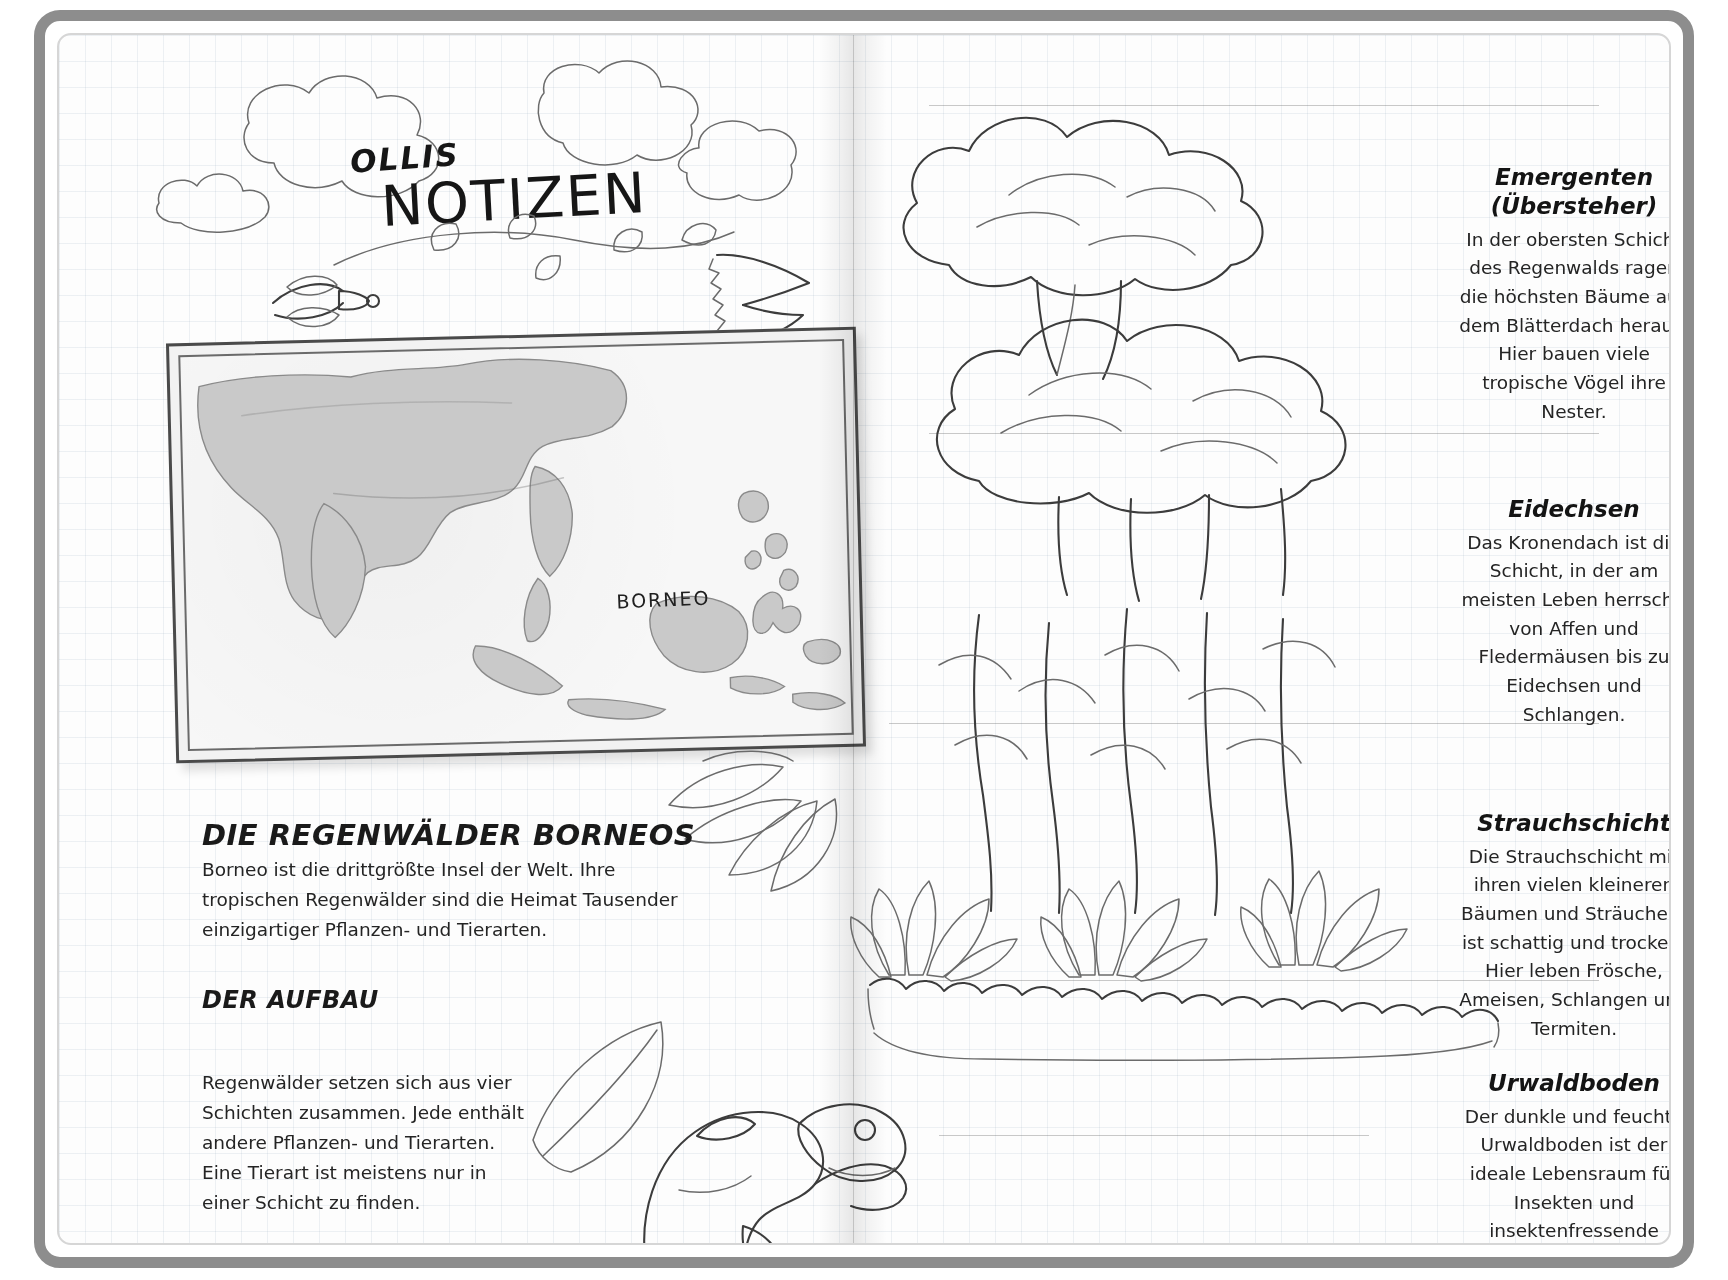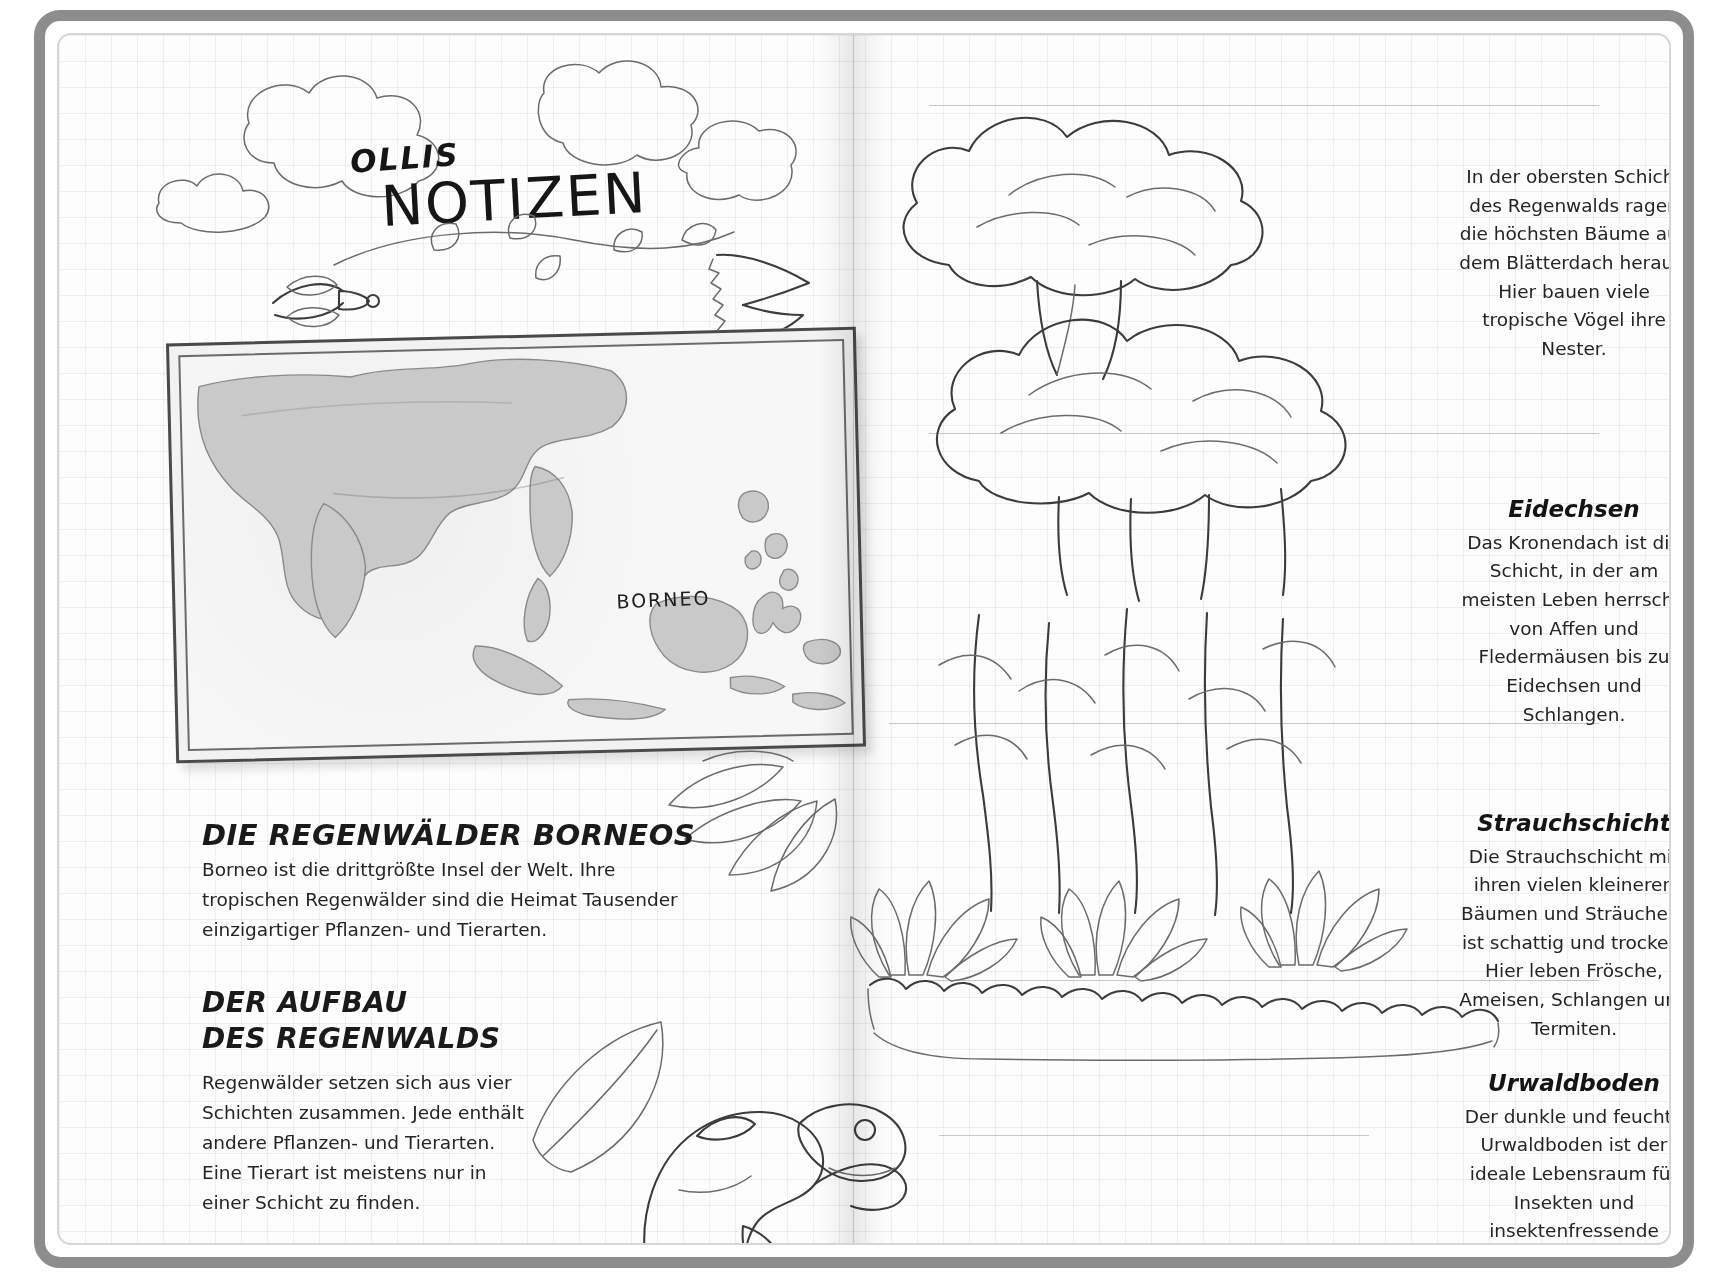--- a/index.html
+++ b/index.html
@@ -154,21 +154,21 @@
     position: absolute;
     left: 143px;
     top: 820px;
     width: 505px;
   }
   #h-aufbau {
     position: absolute;
     left: 143px;
     top: 950px;
     width: 420px;
-    font-size: 28px;
+    font-size: 24px;
     line-height: 1.28;
   }
   #p-aufbau {
     position: absolute;
     left: 143px;
     top: 1033px;
     width: 330px;
   }
 
   
@@ -292,21 +292,20 @@
         <path class="ink-thin" d="M70,140 C88,104 124,74 158,66 C154,106 122,140 70,140 Z"></path>
         <path class="ink-thin" d="M112,156 C120,116 146,80 176,64 C184,104 158,146 112,156 Z"></path>
         <path class="ink-thin" d="M44,26 C74,12 116,14 134,26"></path>
       </svg>
 
       <div id="h-regenwaelder" class="hand-title">DIE REGENWÄLDER BORNEOS</div>
       <div id="p-regenwaelder" class="body-text">Borneo ist die drittgrößte Insel der Welt. Ihre tropischen Regenwälder sind die Heimat Tausender einzigartiger Pflanzen- und Tierarten.</div>
 
       <div id="h-aufbau" class="hand-title">
         <div>DER AUFBAU</div>
-        <div>DES REGENWALDS</div>
       </div>
       <div id="p-aufbau" class="body-text">Regenwälder setzen sich aus vier Schichten zusammen. Jede enthält andere Pflanzen- und Tierarten. Eine Tierart ist meistens nur in einer Schicht zu finden.</div>
 
       <svg style="position:absolute;left:470px;top:985px;" width="420" height="270">
 
         <path class="ink-thin" d="M4,120 C24,62 78,14 132,2 C142,60 108,124 42,152 C26,150 10,138 4,120 Z"></path>
         <path class="ink-thin" d="M14,136 C52,100 96,56 128,10"></path>
 
         <path class="ink" d="M118,250 C108,196 126,140 166,112 C200,88 246,86 272,104 C296,120 300,146 286,164 C272,182 244,184 230,200 C214,218 216,248 204,266"></path>
         <path class="ink" d="M286,164 C306,150 334,140 356,146 C374,152 382,166 374,178 C364,192 338,192 322,186"></path>
@@ -399,20 +398,24 @@
       </svg>
 
       <svg style="position:absolute;left:805px;top:940px;" width="640" height="90">
         <path class="ink" d="M6,10 C18,0 34,2 42,14 C54,2 72,4 80,16 C92,4 110,6 118,18 C132,6 150,8 158,20 C172,8 190,10 198,22 C212,10 230,12 238,24 C252,12 270,14 278,26 C292,14 310,16 318,28 C332,16 350,18 358,30 C372,18 390,20 398,32 C412,20 430,22 438,34 C452,22 470,24 478,36 C492,24 510,26 518,38 C532,26 550,28 558,40 C572,28 590,30 598,42 C612,30 628,34 634,46"></path>
         <path class="ink-thin" d="M4,14 C4,30 6,42 10,54"></path>
         <path class="ink-thin" d="M634,48 C636,58 634,66 630,72"></path>
         <path class="ink-thin" d="M10,58 C30,76 70,84 120,84 C220,86 380,86 500,82 C560,80 606,74 628,66"></path>
       </svg>
 
       <div class="layer-note" id="note-emergenten">
+        <h3>
+          <span>Emergenten</span><br>
+          <span>(Übersteher)</span>
+        </h3>
         <p>In der obersten Schicht des Regenwalds ragen die höchsten Bäume aus dem Blätterdach heraus. Hier bauen viele tropische Vögel ihre Nester.</p>
       </div>
 
       <div class="layer-note" id="note-kronendach">
         <h3>Eidechsen</h3>
         <p>Das Kronendach ist die Schicht, in der am meisten Leben herrscht, von Affen und Fledermäusen bis zu Eidechsen und Schlangen.</p>
       </div>
 
       <div class="layer-note" id="note-strauch">
         <h3>Strauchschicht</h3>

